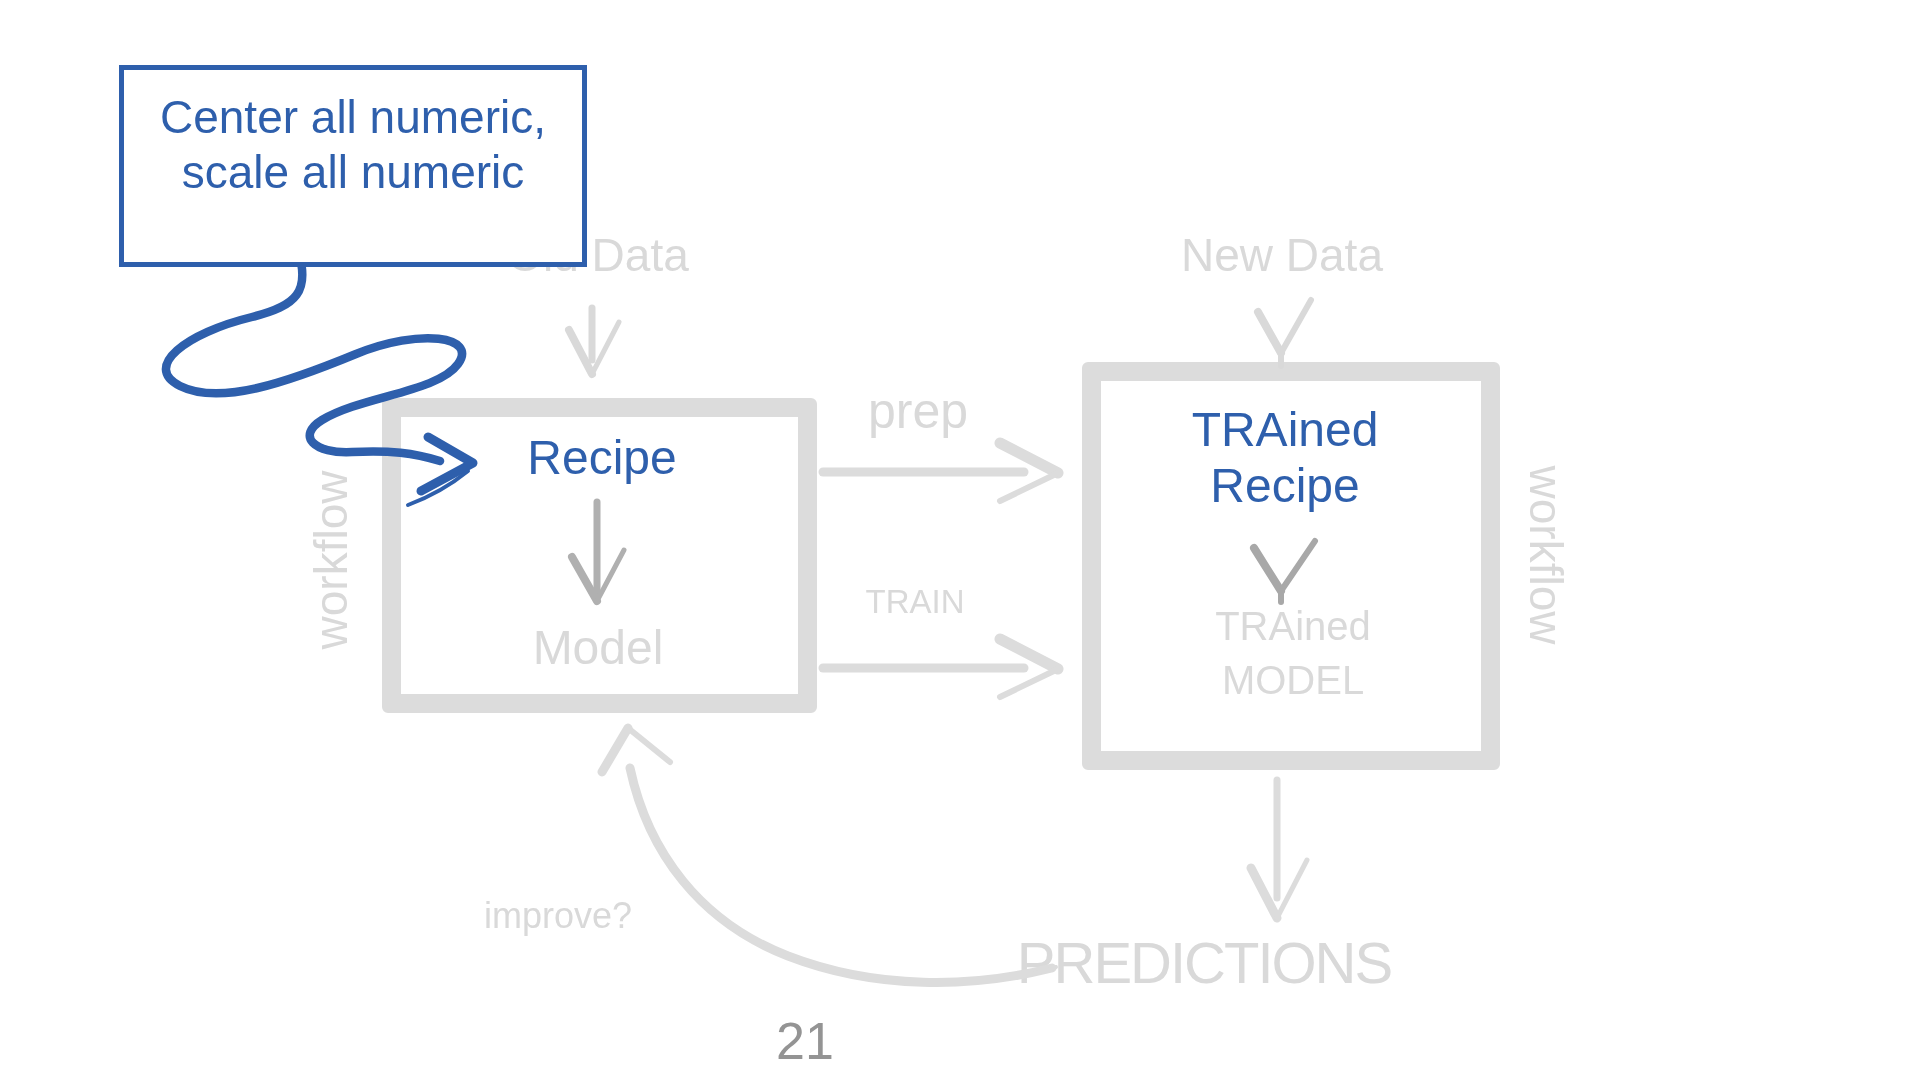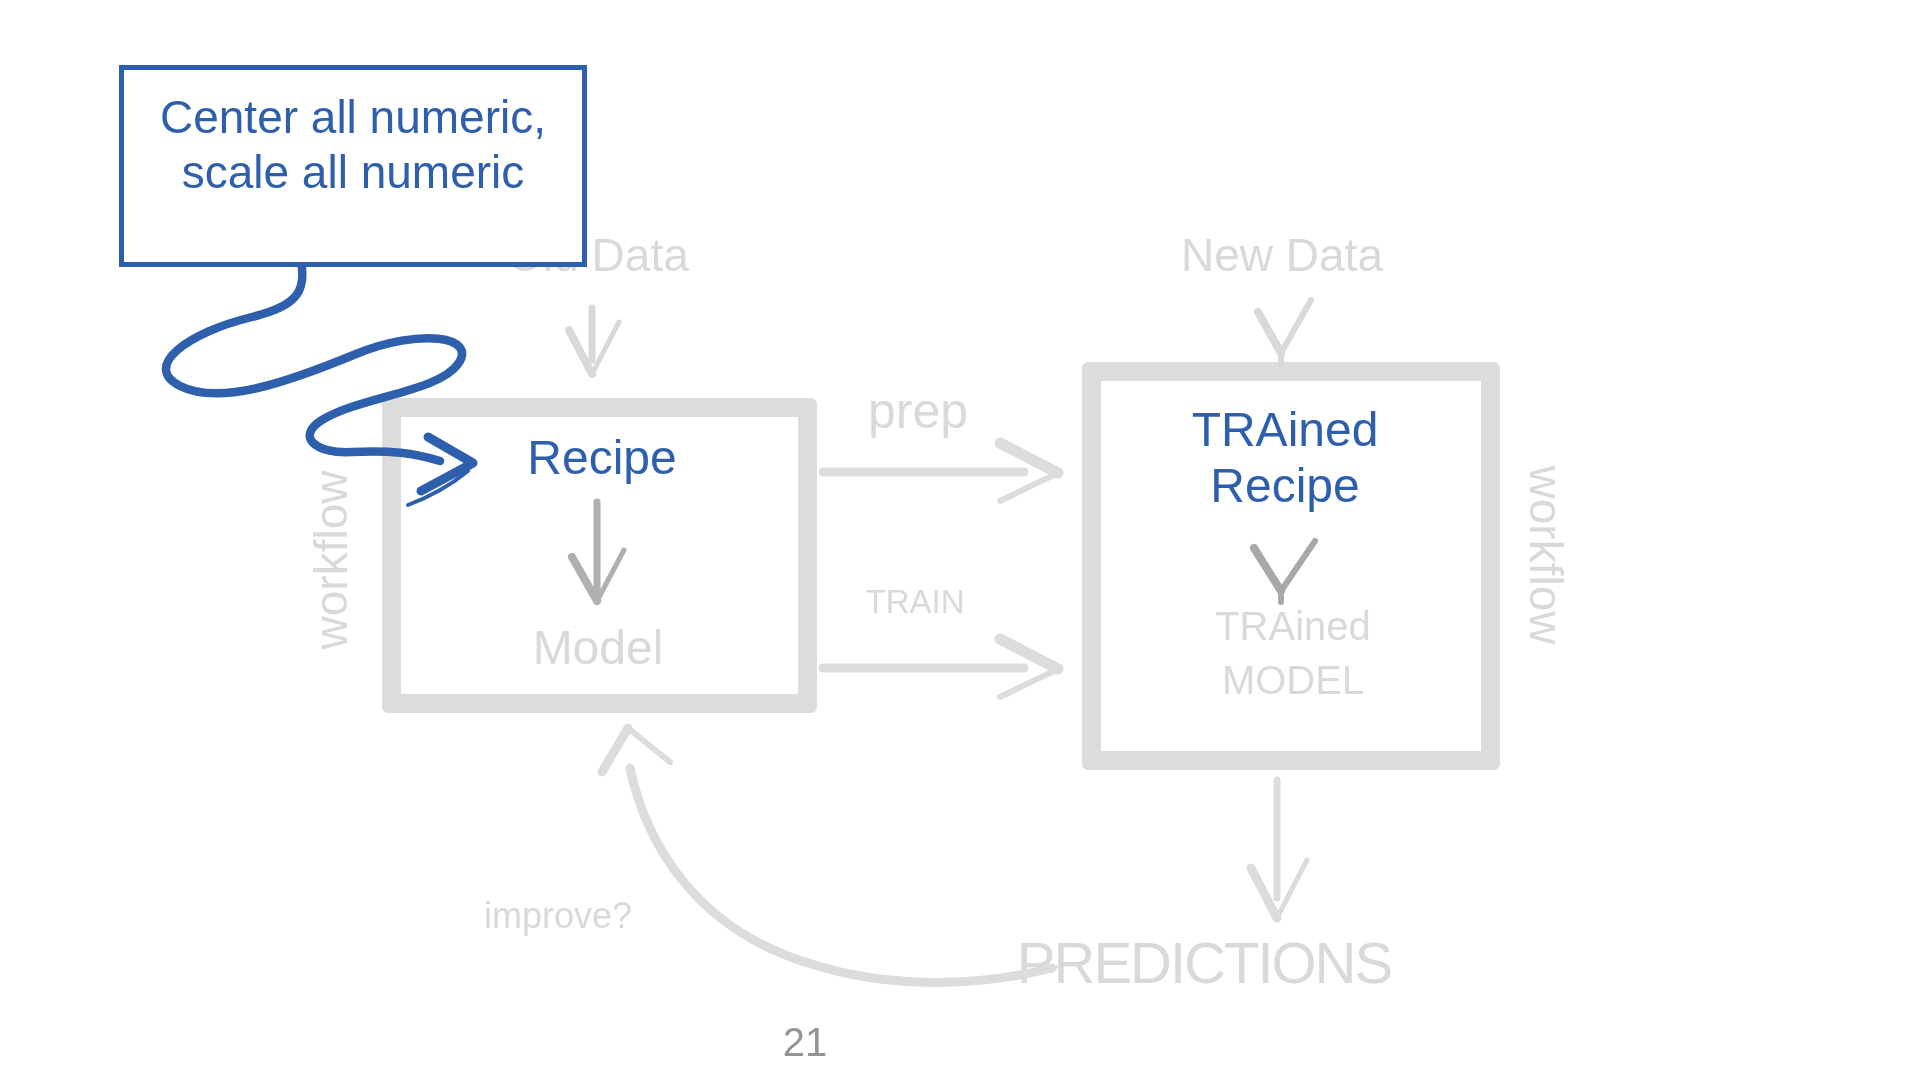--- a/index.html
+++ b/index.html
@@ -31,21 +31,21 @@
   .recipe{left:602px;top:458px;font-size:48px;font-weight:400;}
   .model{left:598px;top:648px;font-size:48px;}
   .prepped{left:1285px;top:458px;font-size:48px;line-height:56px;}
   .trained{left:1285px;top:653px;font-size:40px;line-height:54px;margin-left:8px;}
   .workflow-left{left:331px;top:560px;font-size:46px;transform:translate(-50%,-50%) rotate(-90deg);}
   .workflow-right{left:1546px;top:555px;font-size:46px;transform:translate(-50%,-50%) rotate(90deg);}
   .prep{left:918px;top:412px;font-size:50px;}
   .train{left:915px;top:602px;font-size:33px;}
   .predictions{left:1204px;top:963px;font-size:58px;letter-spacing:-2px;}
   .improve{left:550px;top:916px;font-size:36px;margin-left:8px;}
-  .page-number{left:805px;top:1042px;font-size:40px;color:#949494;}
+  .page-number{left:805px;top:1042px;font-size:52px;color:#949494;}
 
   svg.arrow-layer{position:absolute;left:0;top:0;width:1920px;height:1080px;pointer-events:none;z-index:4;}
 </style>
 </head>
 <body>
 
 <div class="slide">
 
   <svg class="arrow-layer" viewBox="0 0 1920 1080">
 

